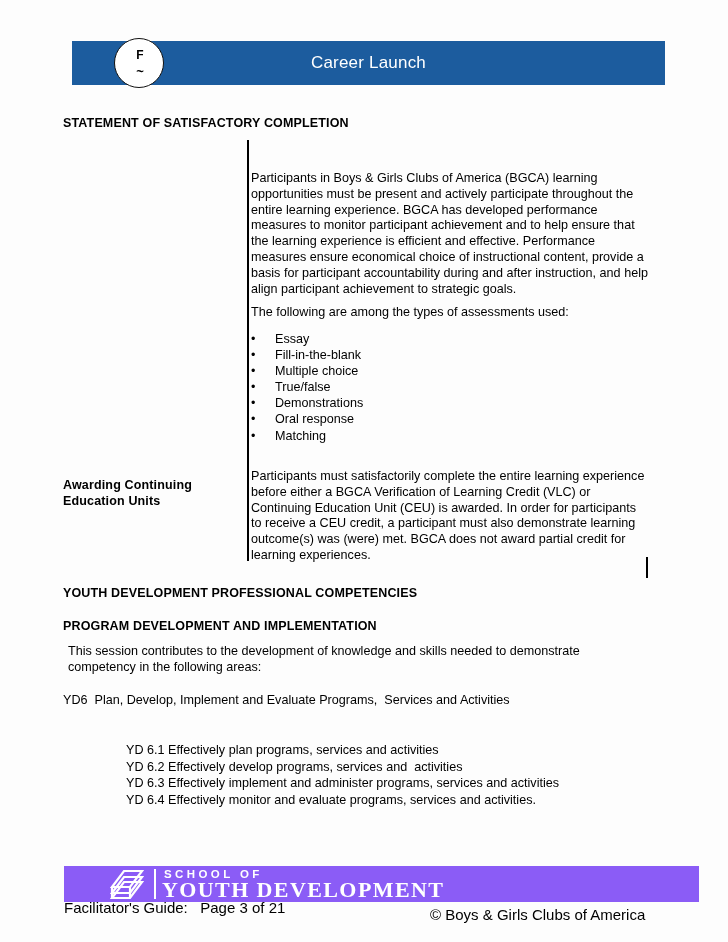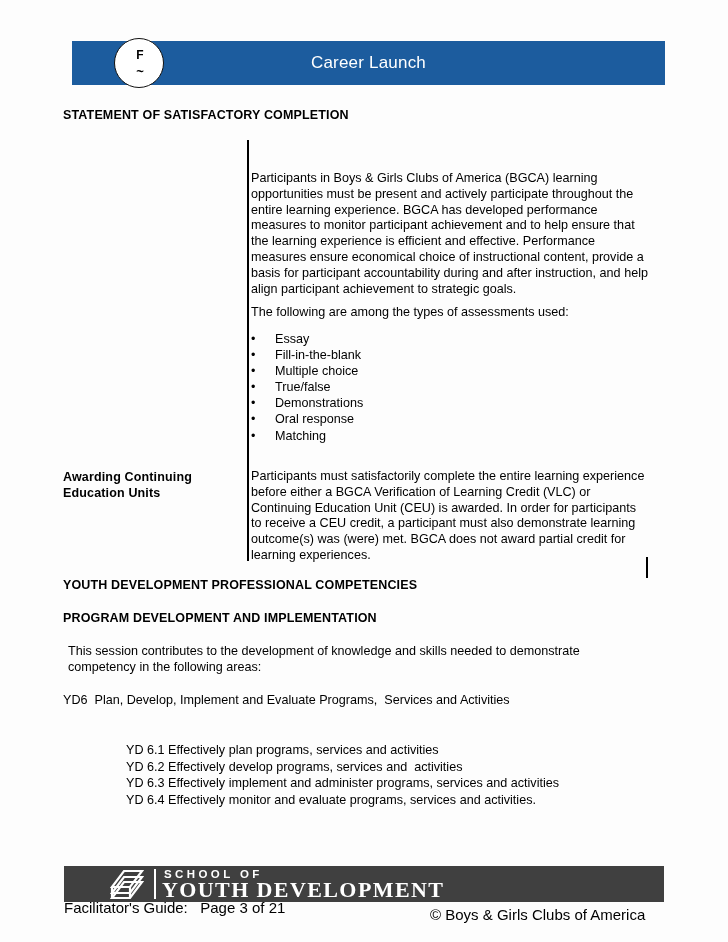--- a/index.html
+++ b/index.html
@@ -77,20 +77,21 @@
     line-height: 1;
   }
 
   
   .section-heading {
     position: absolute;
     font-size: 12.5px;
     font-weight: bold;
     letter-spacing: 0.15px;
     white-space: pre;
+    margin-top: 8px;
   }
   .body-text {
     position: absolute;
     font-size: 12.6px;
     line-height: 15.8px;
     white-space: pre-wrap;
   }
 
   #stmt-heading { left: 63px; top: 108px; }
 
@@ -171,21 +172,22 @@
     white-space: pre;
   }
 
   
   .footer-band {
     position: absolute;
     left: 64px;
     top: 866px;
     width: 600px;
     height: 36px;
-    background: #404040;
+    background: #8b5cf6;
+    padding-left: 35px;
   }
   .footer-emblem {
     position: absolute;
     left: 44px;
     top: 1px;
     width: 38px;
     height: 34px;
   }
   .footer-emblem svg { display: block; }
   .emblem-divider {

